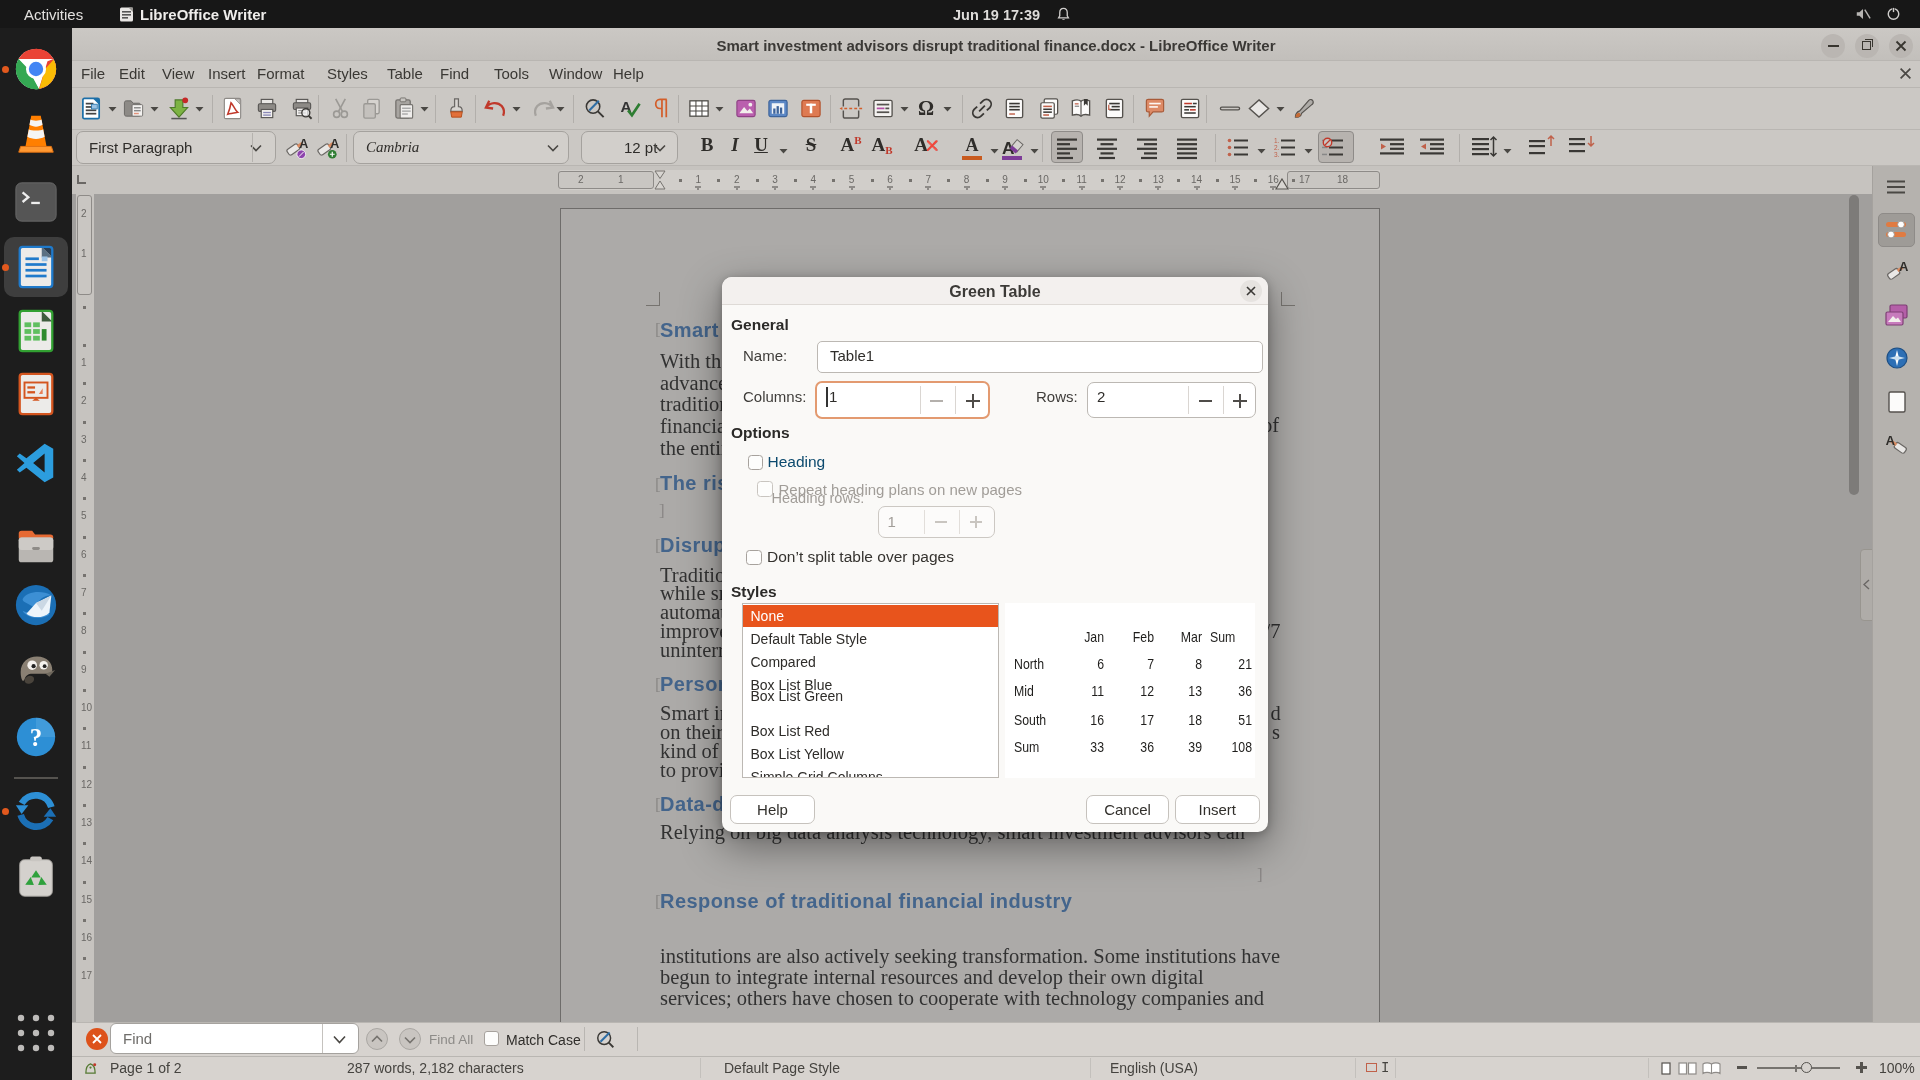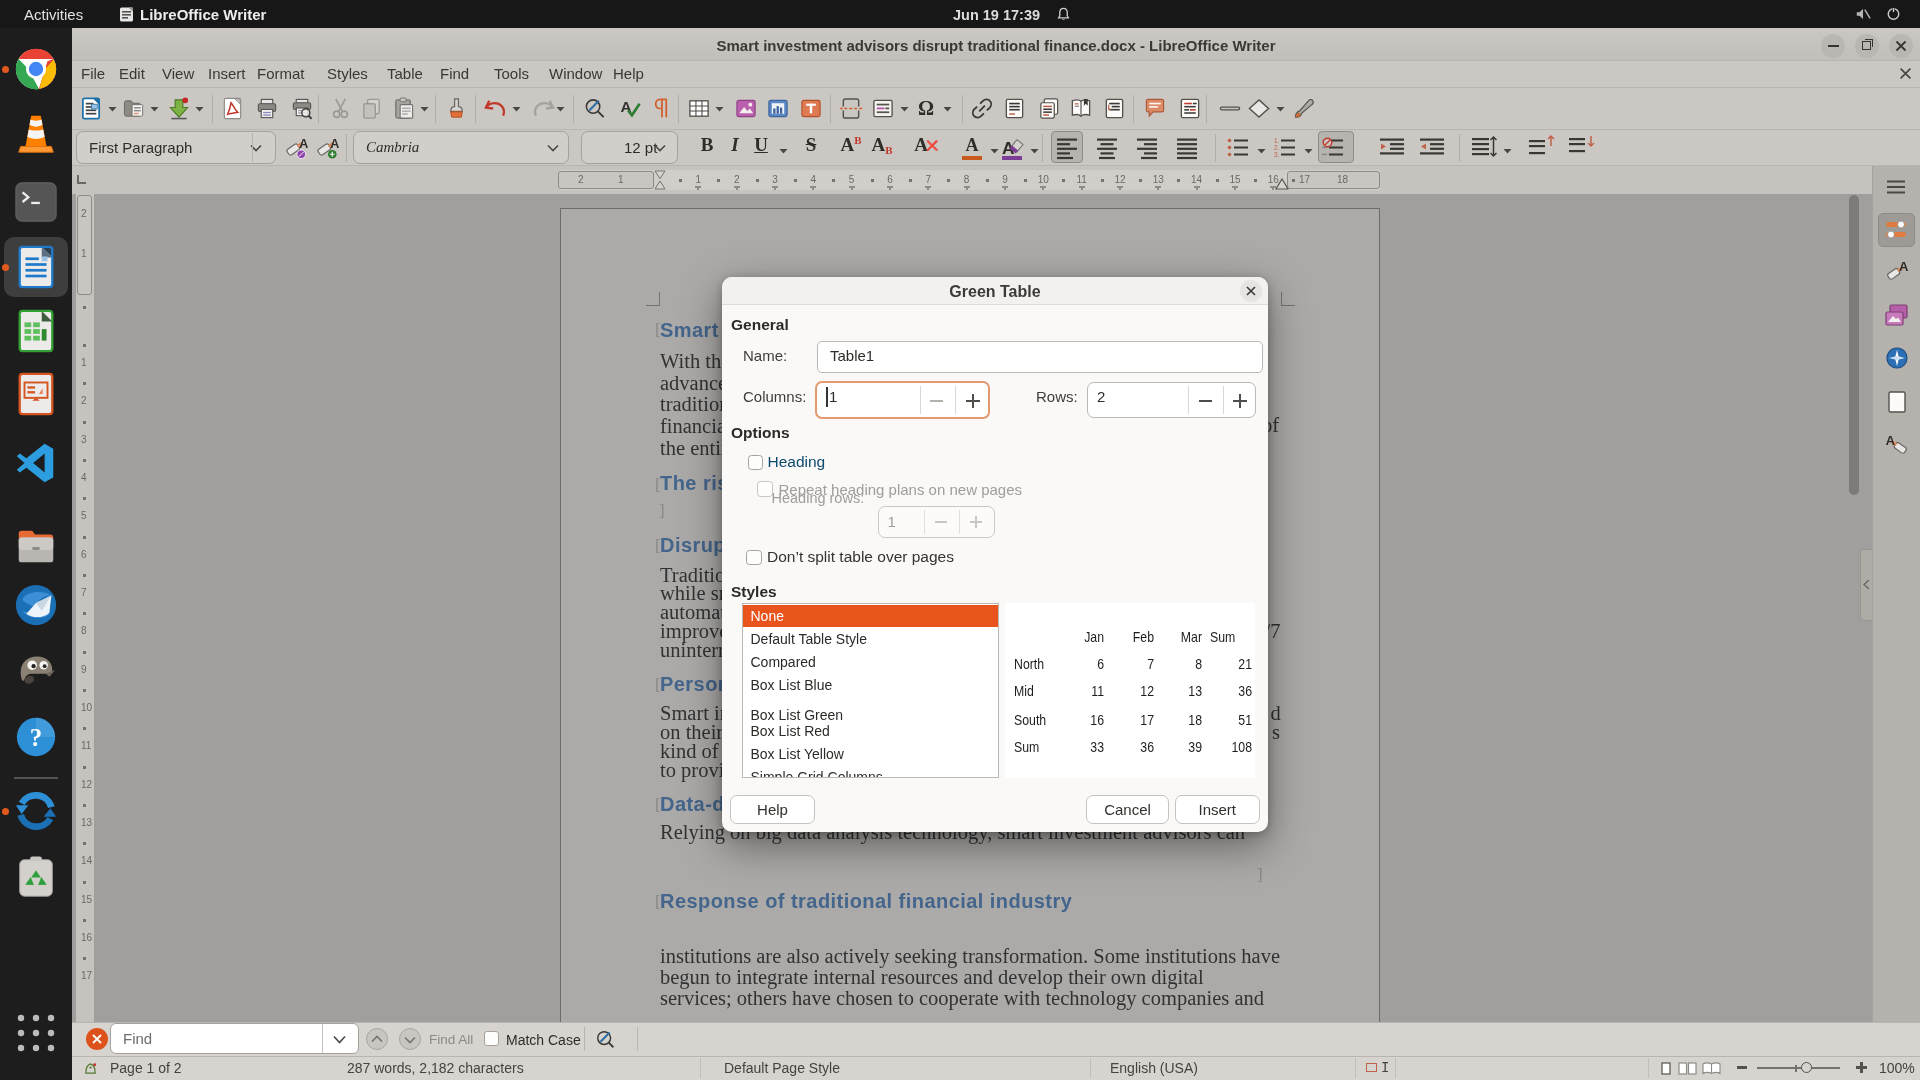--- a/index.html
+++ b/index.html
@@ -932,21 +932,21 @@
 <div class="a" style="left:975px;top:516px;width:2px;height:12px;background:#C9C5C0"></div>
 <div class="cb" style="left:746px;top:549.5px"></div>
 <div class="dlab" style="left:767px;top:549px;font-size:15.5px;color:#35332F">Don’t split table over pages</div>
 <div class="dbold" style="left:731px;top:584px">Styles</div>
 <div class="a" style="left:741.5px;top:603px;width:257px;height:174.5px;background:#FFF;border:1px solid #BCB8B3;overflow:hidden">
 <div class="a" style="left:0;top:0.5px;width:255px;height:22.5px;background:#E8541C"></div>
 <div class="a" style="left:8px;top:3.5px;font-size:14px;color:#FFF">None</div>
 <div class="a" style="left:8px;top:26.6px;font-size:14px;color:#2E2C29">Default Table Style</div>
 <div class="a" style="left:8px;top:49.7px;font-size:14px;color:#2E2C29">Compared</div>
 <div class="a" style="left:8px;top:72.8px;font-size:14px;color:#2E2C29">Box List Blue</div>
-<div class="a" style="left:8px;top:103px;font-size:14px;color:#2E2C29">Box List Green</div>
+<div class="a" style="left:8px;top:84px;font-size:14px;color:#2E2C29">Box List Green</div>
 <div class="a" style="left:8px;top:119px;font-size:14px;color:#2E2C29">Box List Red</div>
 <div class="a" style="left:8px;top:142.1px;font-size:14px;color:#2E2C29">Box List Yellow</div>
 <div class="a" style="left:8px;top:165.2px;font-size:14px;color:#2E2C29">Simple Grid Columns</div>
 </div>
 <div class="a" style="left:1004.5px;top:603px;width:250px;height:174.5px;background:#FFFFFF"></div>
 <div class="a" style="left:1044.4px;top:627.5px;width:60px;text-align:right;transform-origin:right;font-size:15px;color:#1F1E1C;transform:scaleX(0.82)">Jan</div>
 <div class="a" style="left:1093.6px;top:627.5px;width:60px;text-align:right;transform-origin:right;font-size:15px;color:#1F1E1C;transform:scaleX(0.82)">Feb</div>
 <div class="a" style="left:1142px;top:627.5px;width:60px;text-align:right;transform-origin:right;font-size:15px;color:#1F1E1C;transform:scaleX(0.82)">Mar</div>
 <div class="a" style="left:1210px;top:627.5px;transform-origin:left;font-size:15px;color:#1F1E1C;transform:scaleX(0.82)">Sum</div>
 <div class="a" style="left:1013.5px;top:655px;transform-origin:left;font-size:15px;color:#1F1E1C;transform:scaleX(0.82)">North</div>

